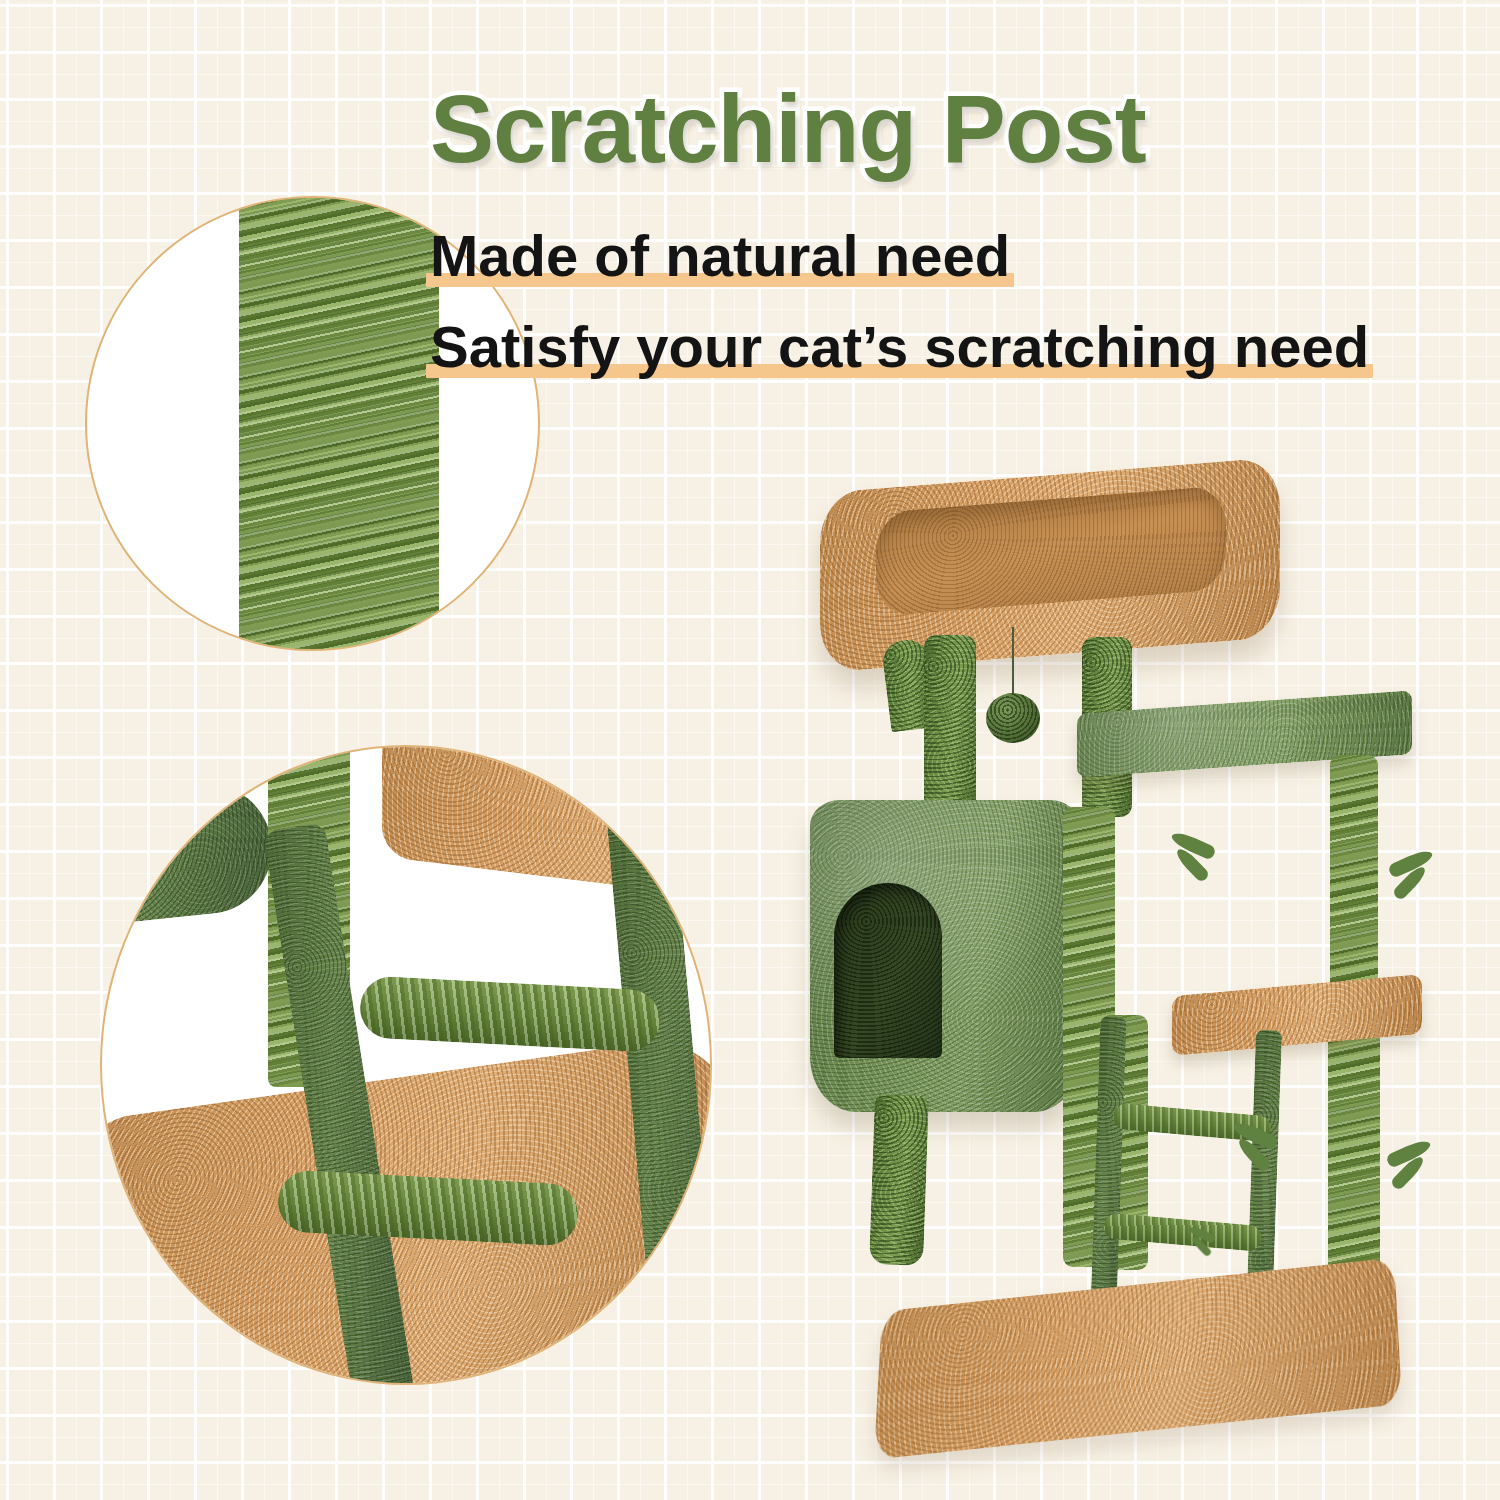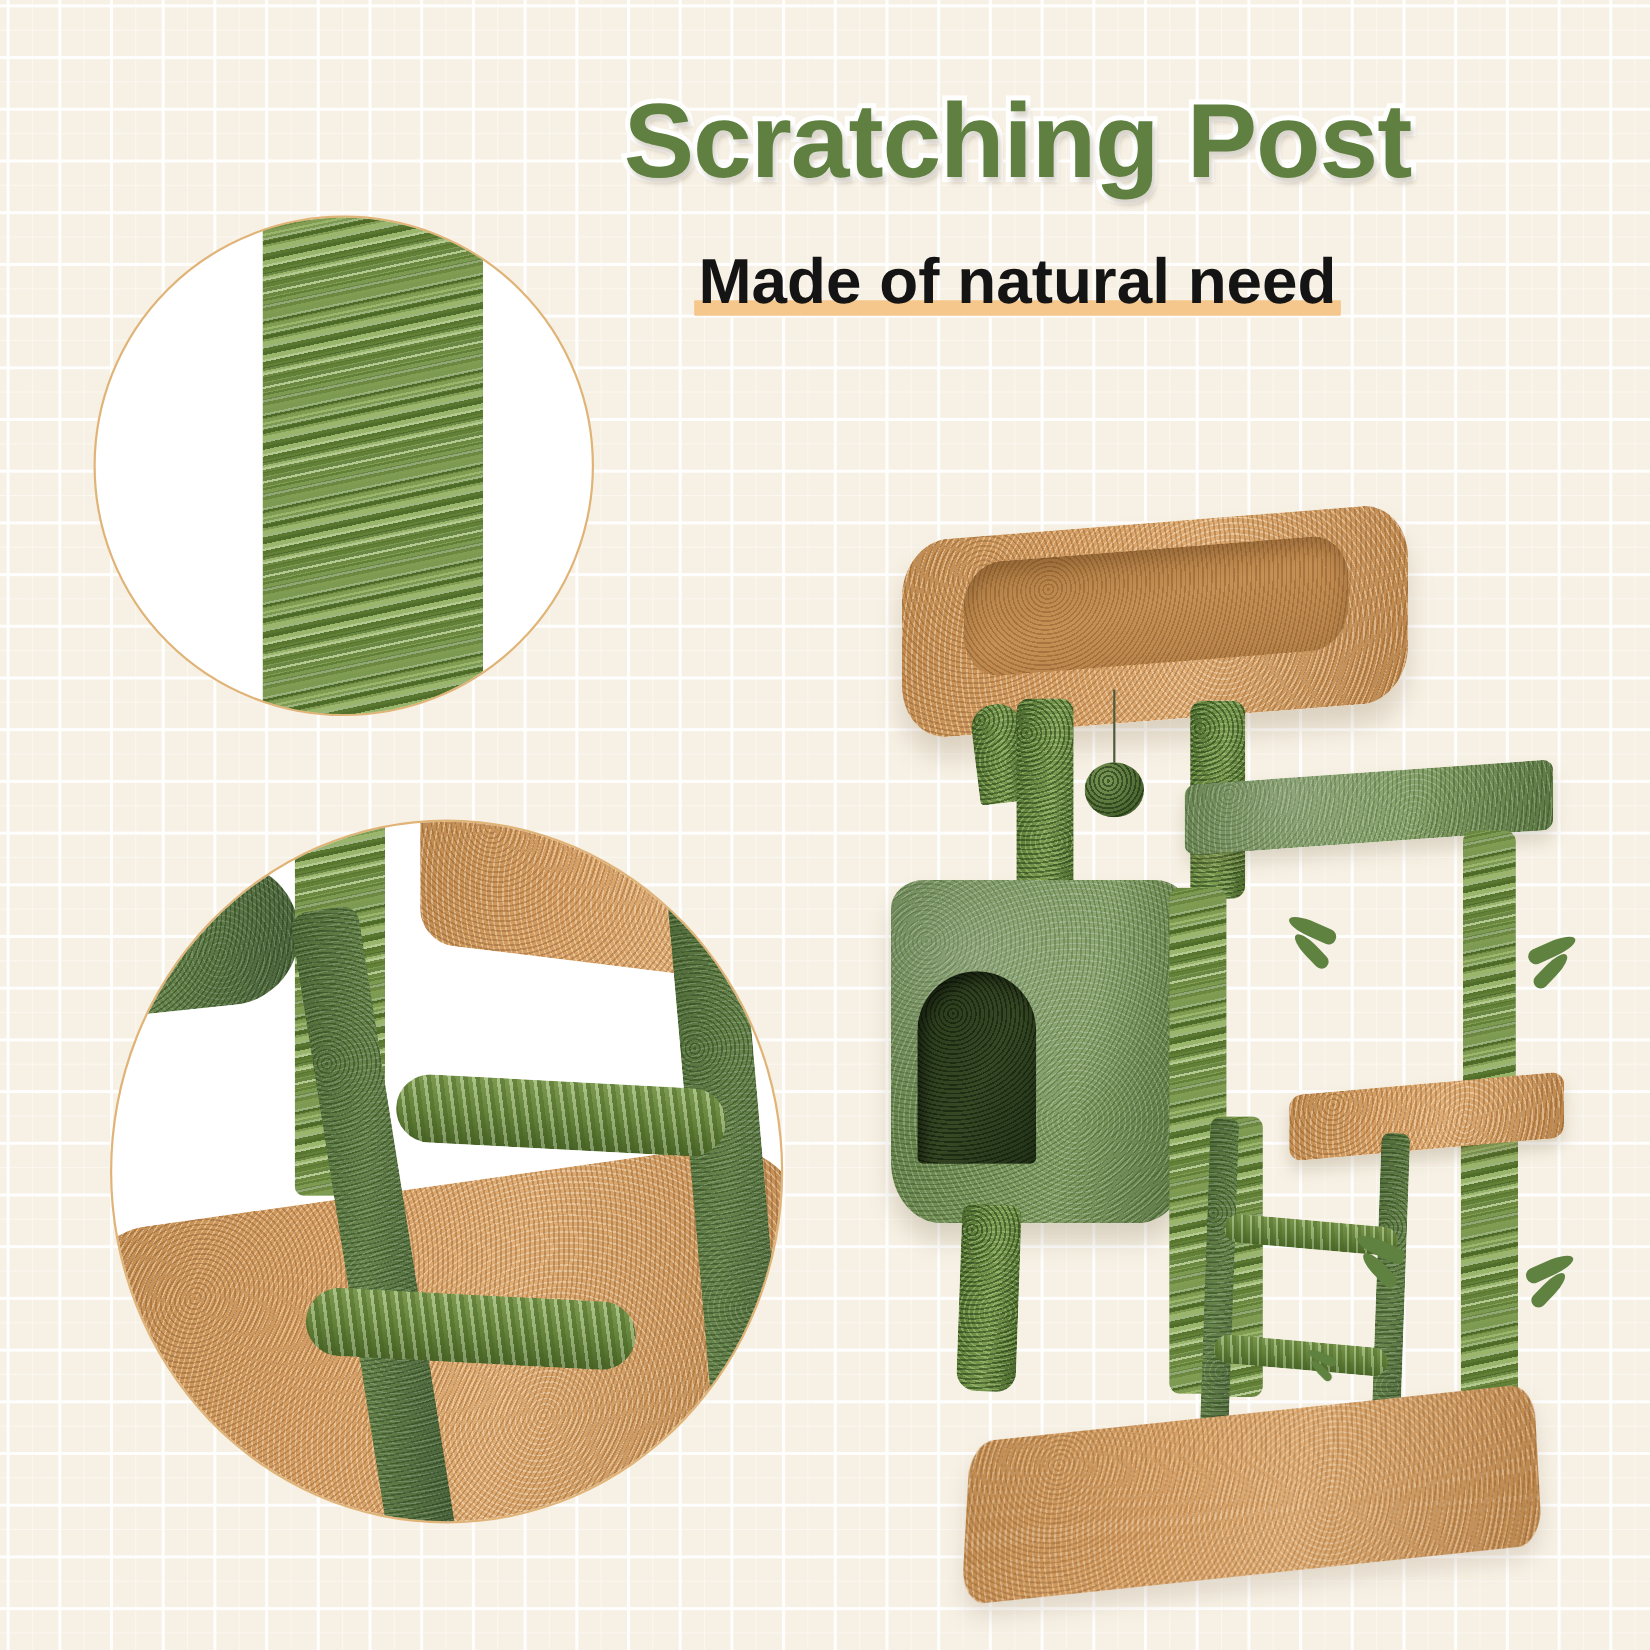--- a/index.html
+++ b/index.html
@@ -20,21 +20,21 @@
       linear-gradient(to bottom, rgba(255,255,255,.95) 0 3px, transparent 3px),
       linear-gradient(to right, rgba(255,255,255,.45) 0 1px, transparent 1px),
       linear-gradient(to bottom, rgba(255,255,255,.45) 0 1px, transparent 1px);
     background-size:47px 47px, 47px 47px, 47px 47px, 47px 47px;
     background-position:6px 4px, 6px 4px, 29px 27px, 29px 27px;
   }
 
   
   #headline-block{
     position:absolute; left:430px; top:80px; width:990px;
-    text-align:center; z-index:6;
+    text-align:left; z-index:6;
   }
   #page-title{
     font-size:96px; font-weight:bold; line-height:1.02;
     color:#5f8040; letter-spacing:-1px;
     -webkit-text-stroke:9px #ffffff;
     paint-order:stroke fill;
     text-shadow:3px 5px 5px rgba(120,100,70,.28);
     white-space:nowrap;
   }
   .subline{
@@ -255,20 +255,24 @@
 <div id="bg-grid"></div>
 
 <div id="headline-block">
   <div id="page-title">Scratching Post</div>
 
   <div id="subtitle-1" class="subline">
     <span class="bar"></span>
     <span>Made of natural need</span>
   </div>
   <br>
+  <div id="subtitle-2" class="subline">
+    <span class="bar"></span>
+    <span>Satisfy your cat’s scratching need</span>
+  </div>
 </div>
 
 <div id="circle-sisal" class="detail-circle">
   <div class="sisal-rope" style="position:absolute;left:152px;top:-18px;width:200px;height:500px;"></div>
 </div>
 
 <div id="circle-ladder" class="detail-circle">
 
   <div class="plush-tan" style="position:absolute;left:-30px;top:330px;width:660px;height:360px;
               border-radius:60px 90px 40px 40px;transform:skewY(-8deg);"></div>

